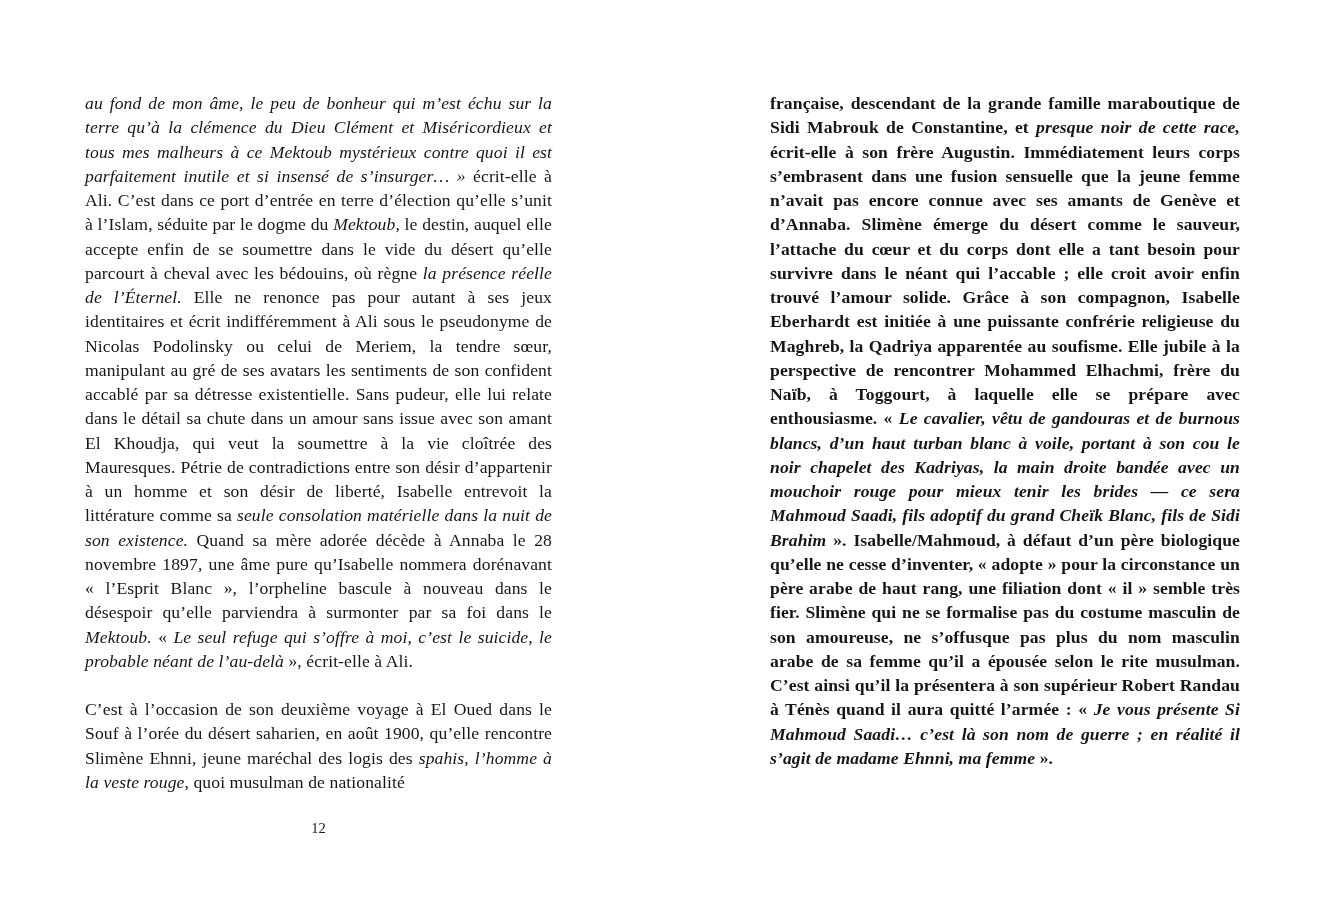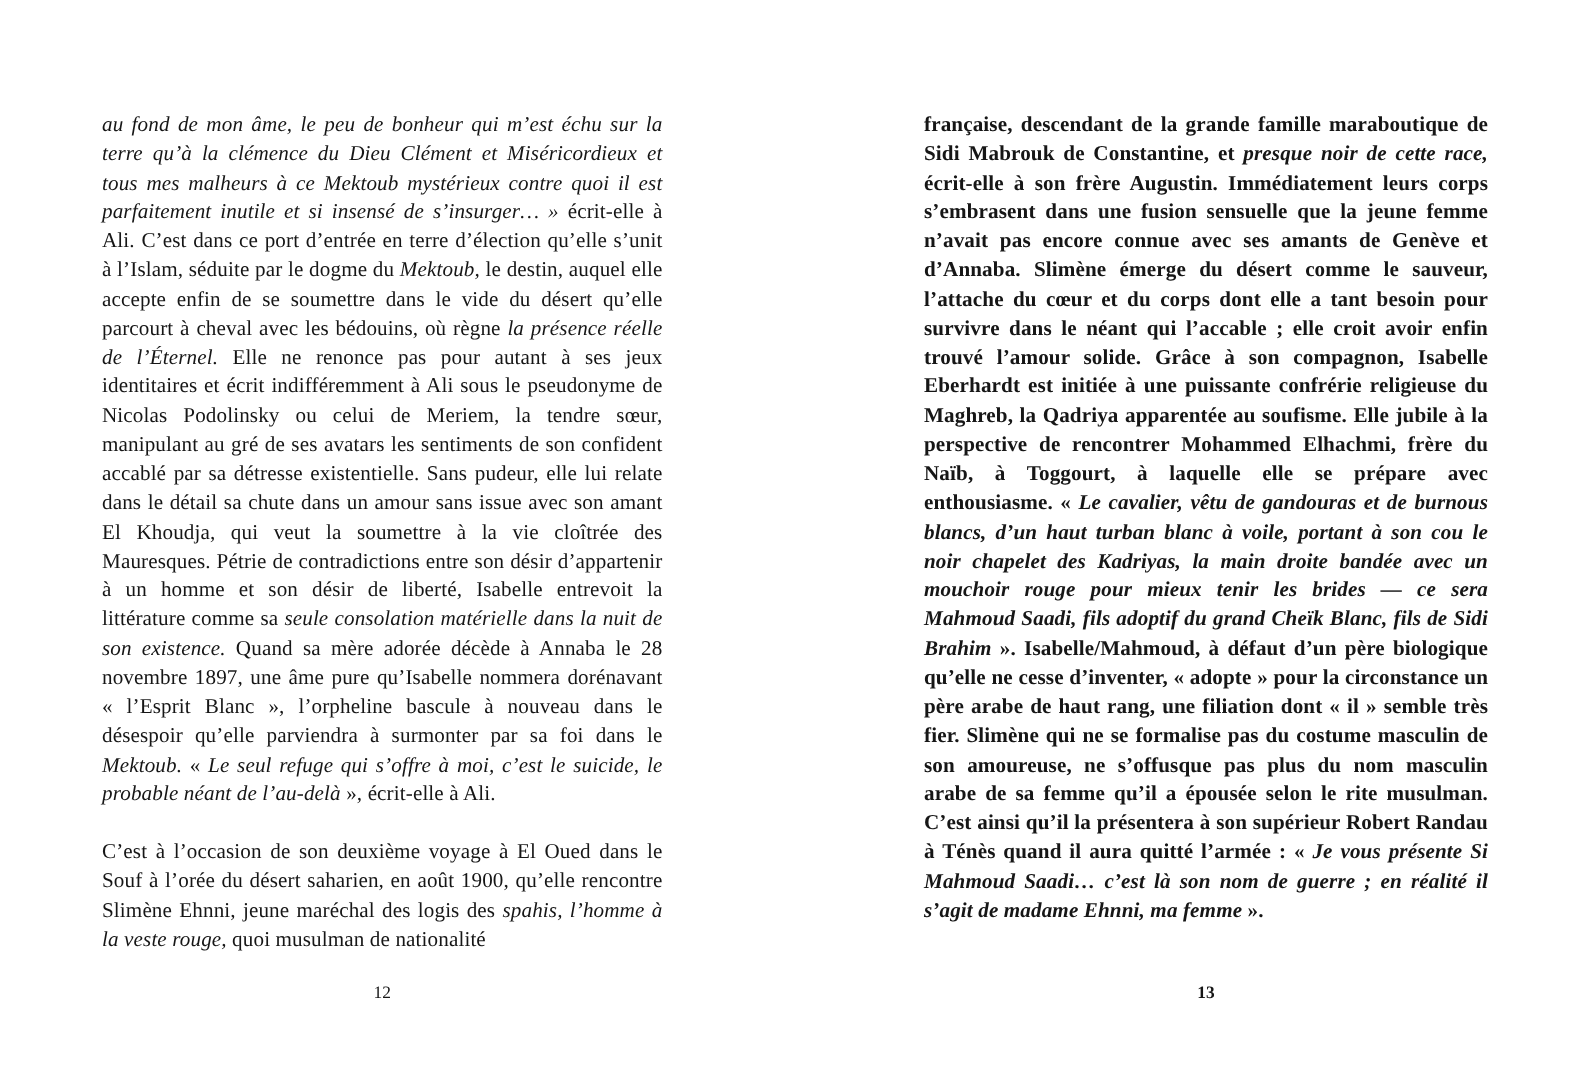--- a/index.html
+++ b/index.html
@@ -62,16 +62,15 @@
       <p class="body-par"><em>au fond de mon âme, le peu de bonheur qui m’est échu sur la terre qu’à la clémence du Dieu Clément et Miséricordieux et tous mes malheurs à ce Mektoub mystérieux contre quoi il est parfaitement inutile et si insensé de s’insurger… »</em><span> écrit-elle à Ali. C’est dans ce port d’entrée en terre d’élection qu’elle s’unit à l’Islam, séduite par le dogme du </span><em>Mektoub,</em><span> le destin, auquel elle accepte enfin de se soumettre dans le vide du désert qu’elle parcourt à cheval avec les bédouins, où règne </span><em>la présence réelle de l’Éternel.</em><span> Elle ne renonce pas pour autant à ses jeux identitaires et écrit indifféremment à Ali sous le pseudonyme de Nicolas Podolinsky ou celui de Meriem, la tendre sœur, manipulant au gré de ses avatars les sentiments de son confident accablé par sa détresse existentielle. Sans pudeur, elle lui relate dans le détail sa chute dans un amour sans issue avec son amant El Khoudja, qui veut la soumettre à la vie cloîtrée des Mauresques. Pétrie de contradictions entre son désir d’appartenir à un homme et son désir de liberté, Isabelle entrevoit la littérature comme sa </span><em>seule consolation matérielle dans la nuit de son existence.</em><span> Quand sa mère adorée décède à Annaba le 28 novembre 1897, une âme pure qu’Isabelle nommera dorénavant « l’Esprit Blanc », l’orpheline bascule à nouveau dans le désespoir qu’elle parviendra à surmonter par sa foi dans le </span><em>Mektoub.</em><span> « </span><em>Le seul refuge qui s’offre à moi, c’est le suicide, le probable néant de l’au-delà</em><span> », écrit-elle à Ali.</span></p>
       <p class="body-par"><span>C’est à l’occasion de son deuxième voyage à El Oued dans le Souf à l’orée du désert saharien, en août 1900, qu’elle rencontre Slimène Ehnni, jeune maréchal des logis des </span><em>spahis, l’homme à la veste rouge,</em><span> quoi musulman de nationalité</span></p>
     </div>
     <div class="page-number">12</div>
   </section>
 
   <section class="page page-right">
     <div class="text-block">
       <p class="body-par"><span>française, descendant de la grande famille maraboutique de Sidi Mabrouk de Constantine, et </span><em>presque noir de cette race,</em><span> écrit-elle à son frère Augustin. Immédiatement leurs corps s’embrasent dans une fusion sensuelle que la jeune femme n’avait pas encore connue avec ses amants de Genève et d’Annaba. Slimène émerge du désert comme le sauveur, l’attache du cœur et du corps dont elle a tant besoin pour survivre dans le néant qui l’accable ; elle croit avoir enfin trouvé l’amour solide. Grâce à son compagnon, Isabelle Eberhardt est initiée à une puissante confrérie religieuse du Maghreb, la Qadriya apparentée au soufisme. Elle jubile à la perspective de rencontrer Mohammed Elhachmi, frère du Naïb, à Toggourt, à laquelle elle se prépare avec enthousiasme. « </span><em>Le cavalier, vêtu de gandouras et de burnous blancs, d’un haut turban blanc à voile, portant à son cou le noir chapelet des Kadriyas, la main droite bandée avec un mouchoir rouge pour mieux tenir les brides — ce sera Mahmoud Saadi, fils adoptif du grand Cheïk Blanc, fils de Sidi Brahim</em><span> ». Isabelle/Mahmoud, à défaut d’un père biologique qu’elle ne cesse d’inventer, « adopte » pour la circonstance un père arabe de haut rang, une filiation dont « il » semble très fier. Slimène qui ne se formalise pas du costume masculin de son amoureuse, ne s’offusque pas plus du nom masculin arabe de sa femme qu’il a épousée selon le rite musulman. C’est ainsi qu’il la présentera à son supérieur Robert Randau à Ténès quand il aura quitté l’armée : « </span><em>Je vous présente Si Mahmoud Saadi… c’est là son nom de guerre ; en réalité il s’agit de madame Ehnni, ma femme</em><span> ».</span></p>
     </div>
-    <div class="page-number">13</div>
   </section>
 
 </div>
 
 </body></html>

